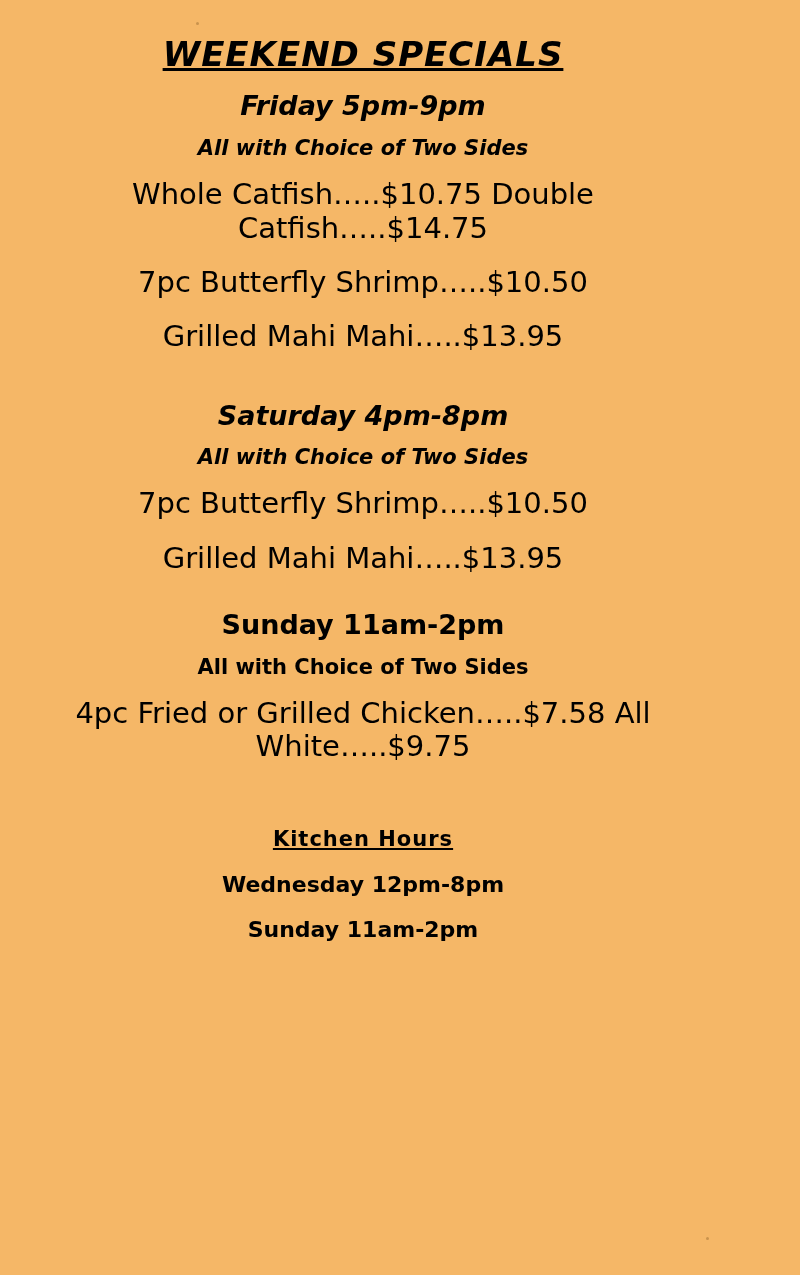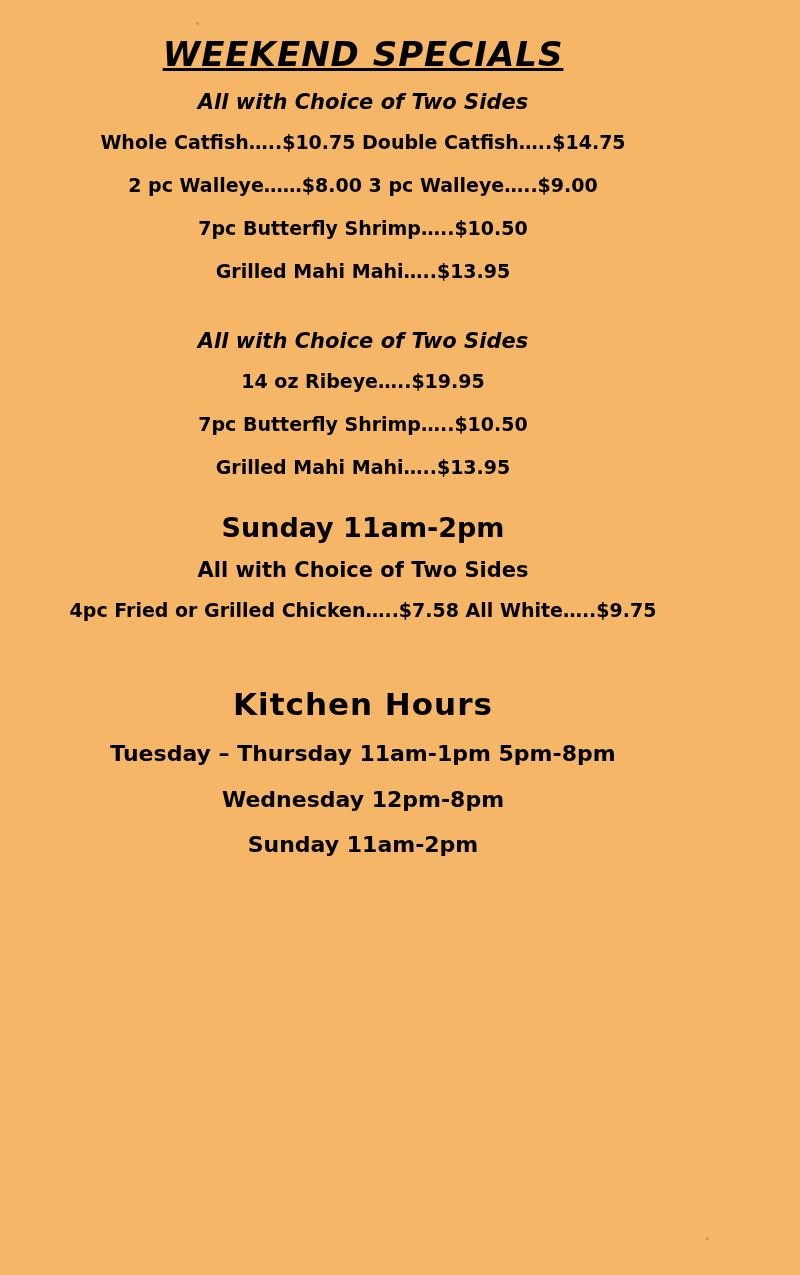--- a/index.html
+++ b/index.html
@@ -50,40 +50,41 @@
     margin: 0 0 18px 0;
     line-height: 1.1;
   }
   .subtitle-plain {
     font-size: 21px;
     font-weight: bold;
     margin: 0 0 18px 0;
     line-height: 1.1;
   }
   .item-plain {
-    font-size: 19px;
-    font-weight: bold;
+    font-size: 29px;
+    font-weight: normal;
     margin: 0 0 21px 0;
     line-height: 1.15;
   }
   .section {
     margin: 0;
   }
   .gap-lg {
     height: 26px;
   }
   .gap-md {
     height: 14px;
   }
   .gap-xl {
     height: 44px;
   }
   .hours-title {
-    font-size: 31px;
+    font-size: 21px;
     font-weight: bold;
+    text-decoration: underline;
     letter-spacing: 1px;
     margin: 0 0 20px 0;
     line-height: 1.1;
   }
   .hours-line {
     font-size: 22px;
     font-weight: bold;
     margin: 0 0 20px 0;
     line-height: 1.15;
   }
@@ -103,47 +104,46 @@
 
 <div class="wrap">
 <div class="page">
 
   <div class="speck speck-1"></div>
   <div class="speck speck-2"></div>
 
   <h1 class="title">WEEKEND SPECIALS</h1>
 
   <div class="section">
+    <div class="day-header-italic">Friday 5pm-9pm</div>
     <div class="subtitle-italic">All with Choice of Two Sides</div>
     <div class="item-plain">Whole Catfish…..$10.75   Double Catfish…..$14.75</div>
-    <div class="item-plain">2 pc Walleye……$8.00  3 pc Walleye…..$9.00</div>
     <div class="item-plain">7pc Butterfly Shrimp…..$10.50</div>
     <div class="item-plain">Grilled Mahi Mahi…..$13.95</div>
   </div>
 
   <div class="gap-lg"></div>
 
   <div class="section">
+    <div class="day-header-italic">Saturday 4pm-8pm</div>
     <div class="subtitle-italic">All with Choice of Two Sides</div>
-    <div class="item-plain">14 oz Ribeye…..$19.95</div>
     <div class="item-plain">7pc Butterfly Shrimp…..$10.50</div>
     <div class="item-plain">Grilled Mahi Mahi…..$13.95</div>
   </div>
 
   <div class="gap-md"></div>
 
   <div class="section">
     <div class="day-header-plain">Sunday 11am-2pm</div>
     <div class="subtitle-plain">All with Choice of Two Sides</div>
     <div class="item-plain">4pc Fried or Grilled Chicken…..$7.58 All White…..$9.75</div>
   </div>
 
   <div class="gap-xl"></div>
 
   <div class="section">
     <div class="hours-title">Kitchen Hours</div>
-    <div class="hours-line">Tuesday – Thursday 11am-1pm 5pm-8pm</div>
     <div class="hours-line">Wednesday 12pm-8pm</div>
     <div class="hours-line">Sunday 11am-2pm</div>
   </div>
 
 </div>
 </div>
 
 </body></html>

